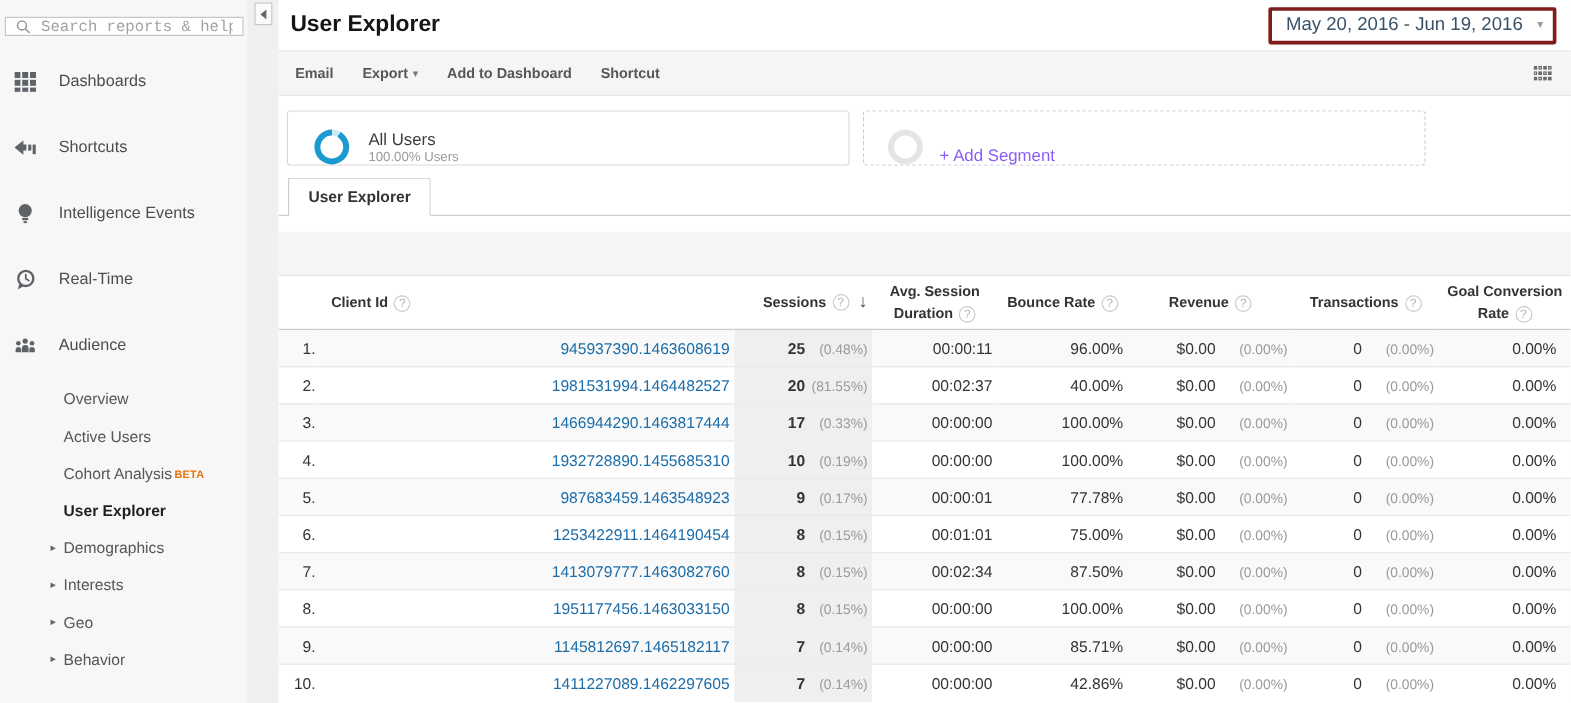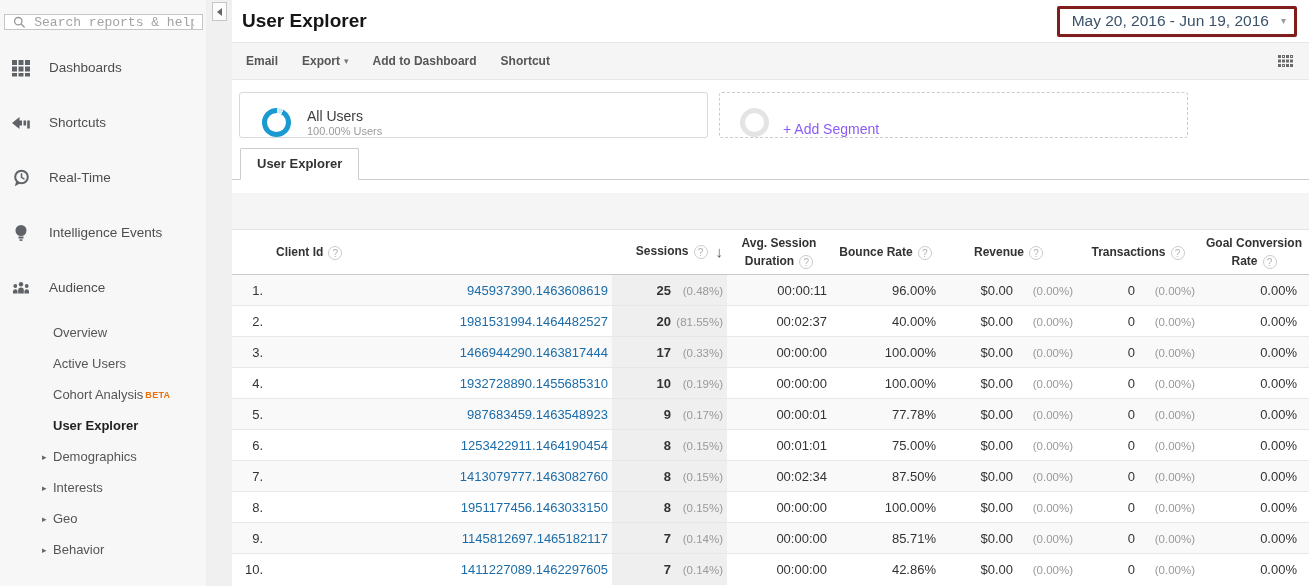--- a/index.html
+++ b/index.html
@@ -127,34 +127,34 @@
       </div>
       <div class="nav-item">
         <svg class="icon-svg" width="18" height="18" viewBox="0 0 18 18" fill="#5f6368">
             <path d="M0 9 L7.5 3 V6.5 H10 V11.5 H7.5 V15 Z"></path>
             <rect x="11.5" y="6.5" width="2.6" height="5"></rect>
             <rect x="15.2" y="6.5" width="2.6" height="8"></rect>
           </svg>
         <span>Shortcuts</span>
       </div>
       <div class="nav-item">
+        <svg class="icon-svg" width="18" height="18" viewBox="0 0 18 18" fill="#5f6368">
+            <circle cx="9" cy="6.5" r="5.5"></circle>
+            <rect x="6.5" y="12.5" width="5" height="2"></rect>
+            <rect x="7.6" y="15.3" width="2.8" height="1.6"></rect>
+          </svg>
+        <span>Intelligence Events</span>
+      </div>
+      <div class="nav-item">
         <svg class="icon-svg" width="18" height="18" viewBox="0 0 18 18">
             <circle cx="9.5" cy="8" r="6.3" fill="none" stroke="#5f6368" stroke-width="2"></circle>
             <path d="M9.5 4.8 V8.3 L12 9.8" stroke="#5f6368" stroke-width="1.5" fill="none" stroke-linecap="round"></path>
             <path d="M4.2 12.5 L2.8 17.2 L7.8 14.4 Z" fill="#5f6368"></path>
           </svg>
         <span>Real-Time</span>
-      </div>
-      <div class="nav-item">
-        <svg class="icon-svg" width="18" height="18" viewBox="0 0 18 18" fill="#5f6368">
-            <circle cx="9" cy="6.5" r="5.5"></circle>
-            <rect x="6.5" y="12.5" width="5" height="2"></rect>
-            <rect x="7.6" y="15.3" width="2.8" height="1.6"></rect>
-          </svg>
-        <span>Intelligence Events</span>
       </div>
       <div class="nav-item">
         <svg class="icon-svg" width="18" height="18" viewBox="0 0 18 18" fill="#5f6368">
             <circle cx="3.3" cy="7" r="1.9"></circle>
             <path d="M1 14.5 v-2.6 a2.4 2.4 0 0 1 4.6 0 v2.6 z"></path>
             <circle cx="14.7" cy="7" r="1.9"></circle>
             <path d="M12.4 14.5 v-2.6 a2.4 2.4 0 0 1 4.6 0 v2.6 z"></path>
             <circle cx="9" cy="5.2" r="2.2"></circle>
             <path d="M6.2 14.5 v-3.2 a2.8 2.8 0 0 1 5.6 0 v3.2 z"></path>
           </svg>

